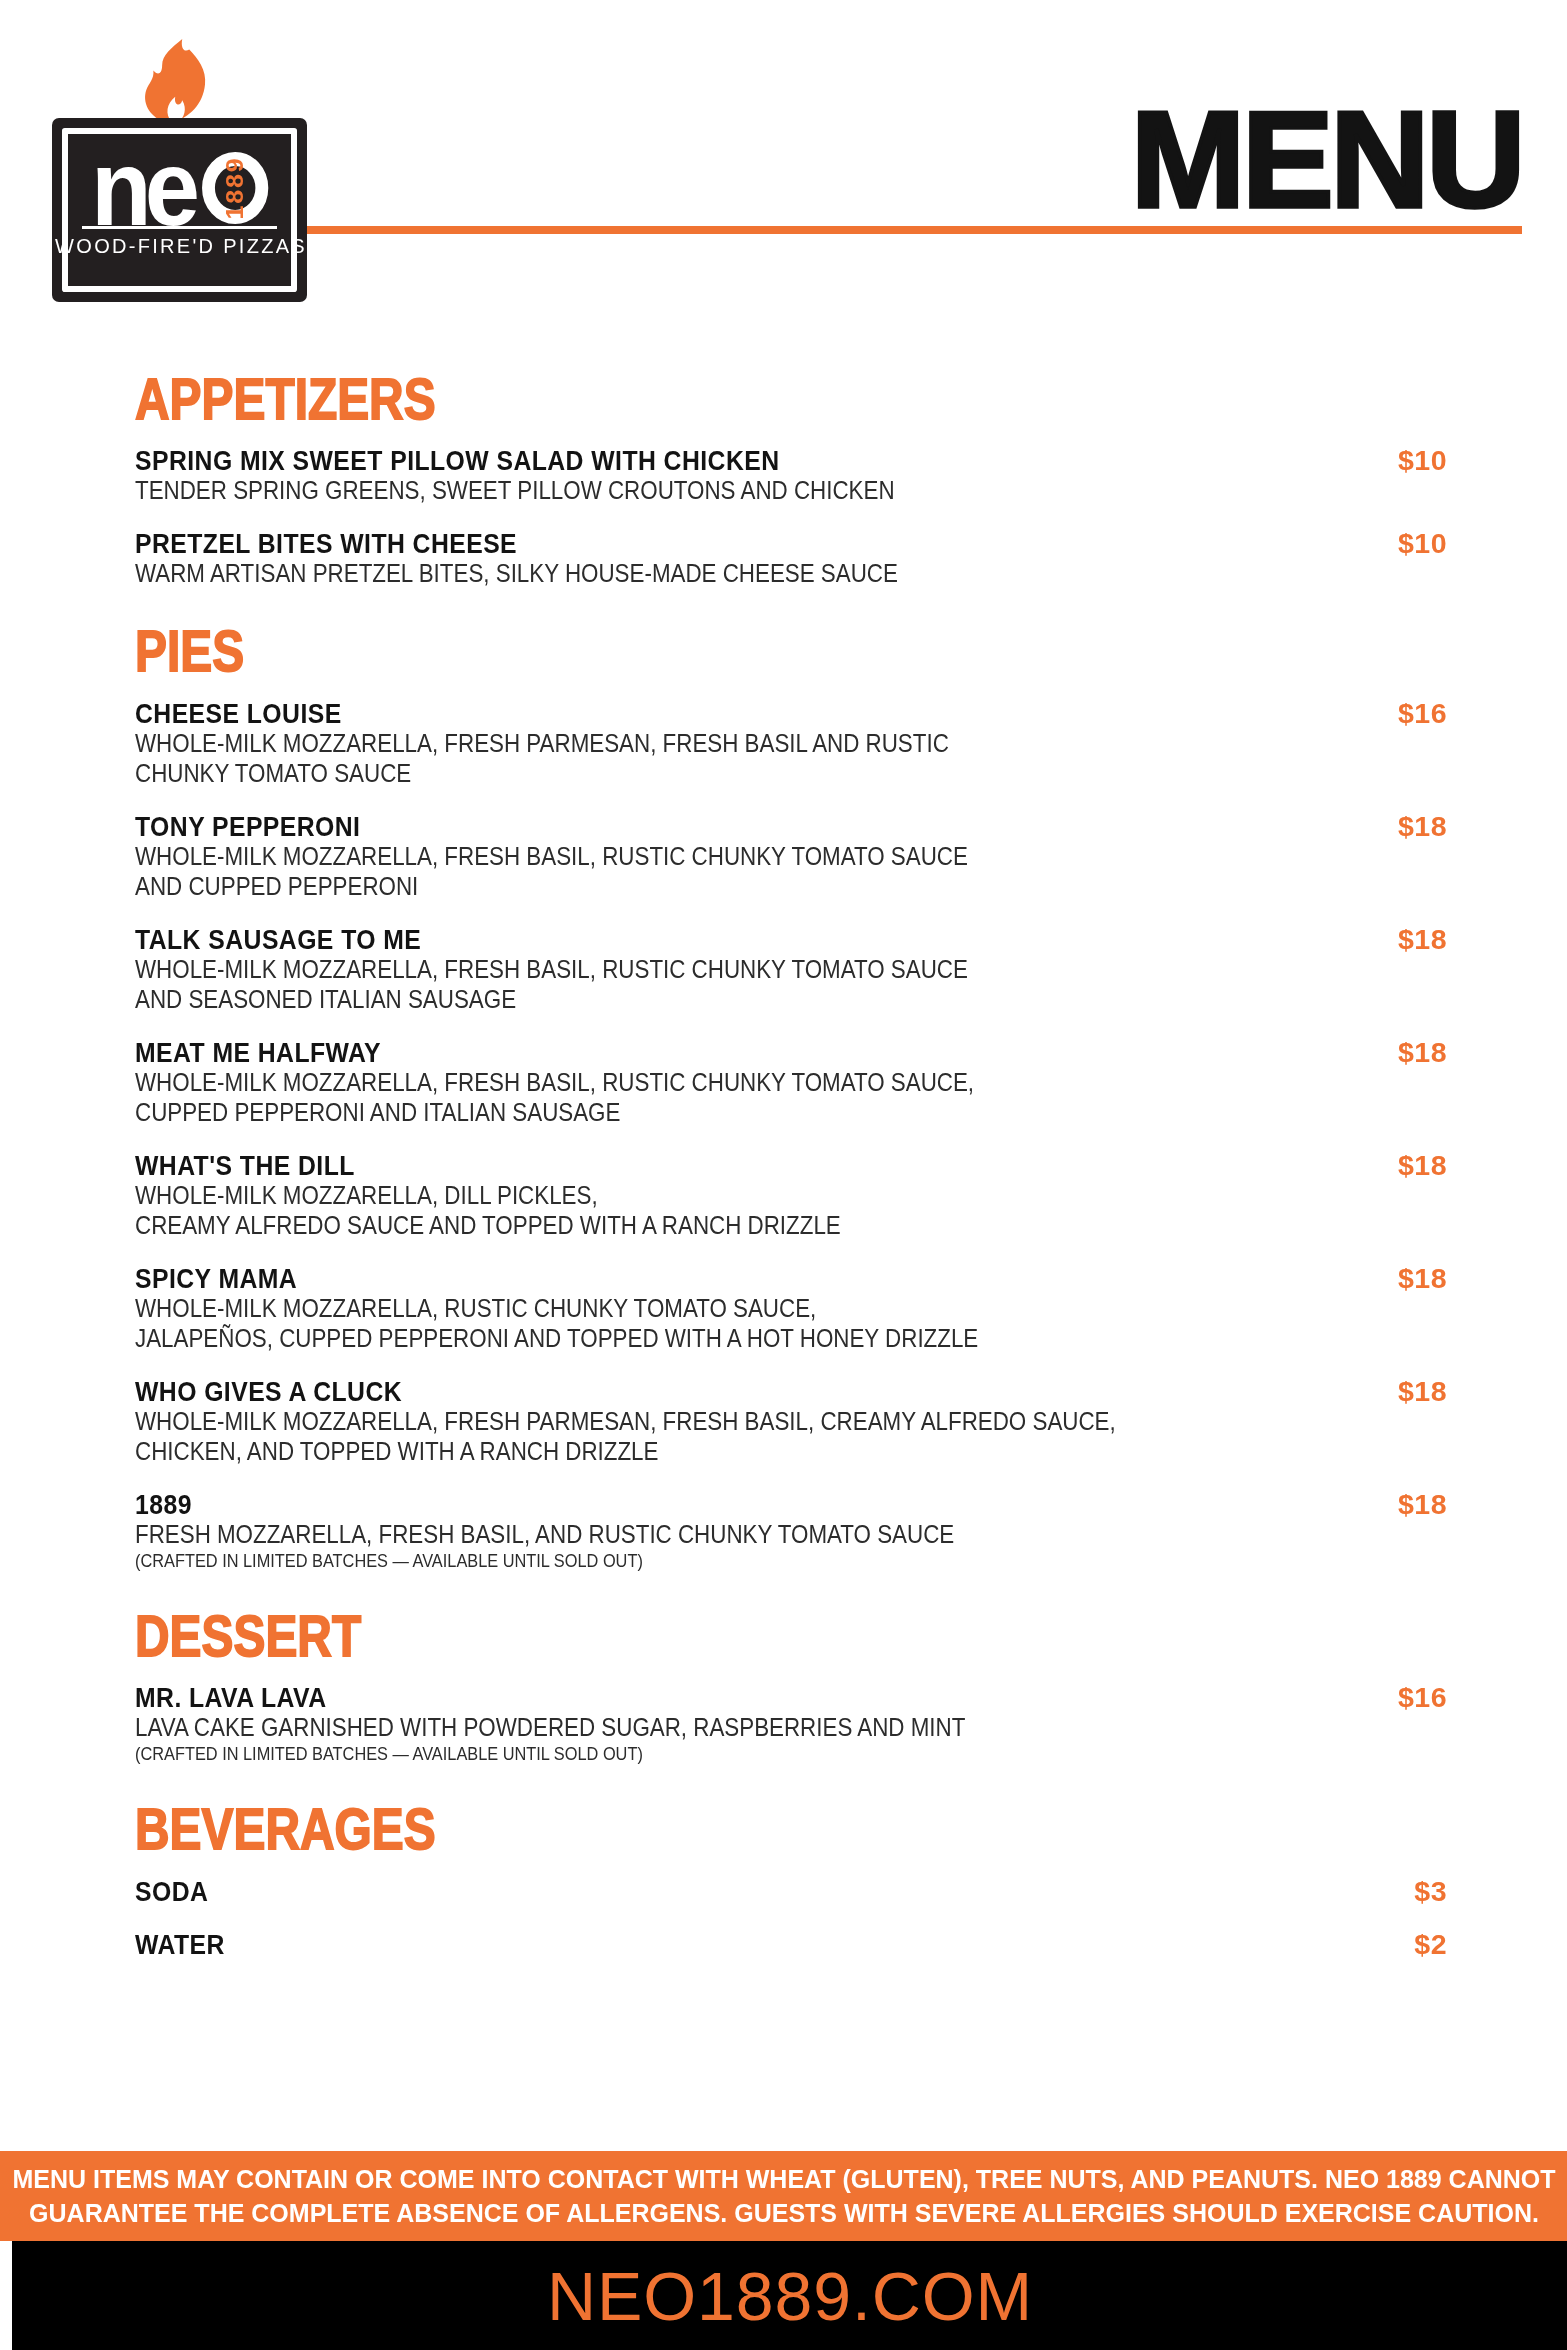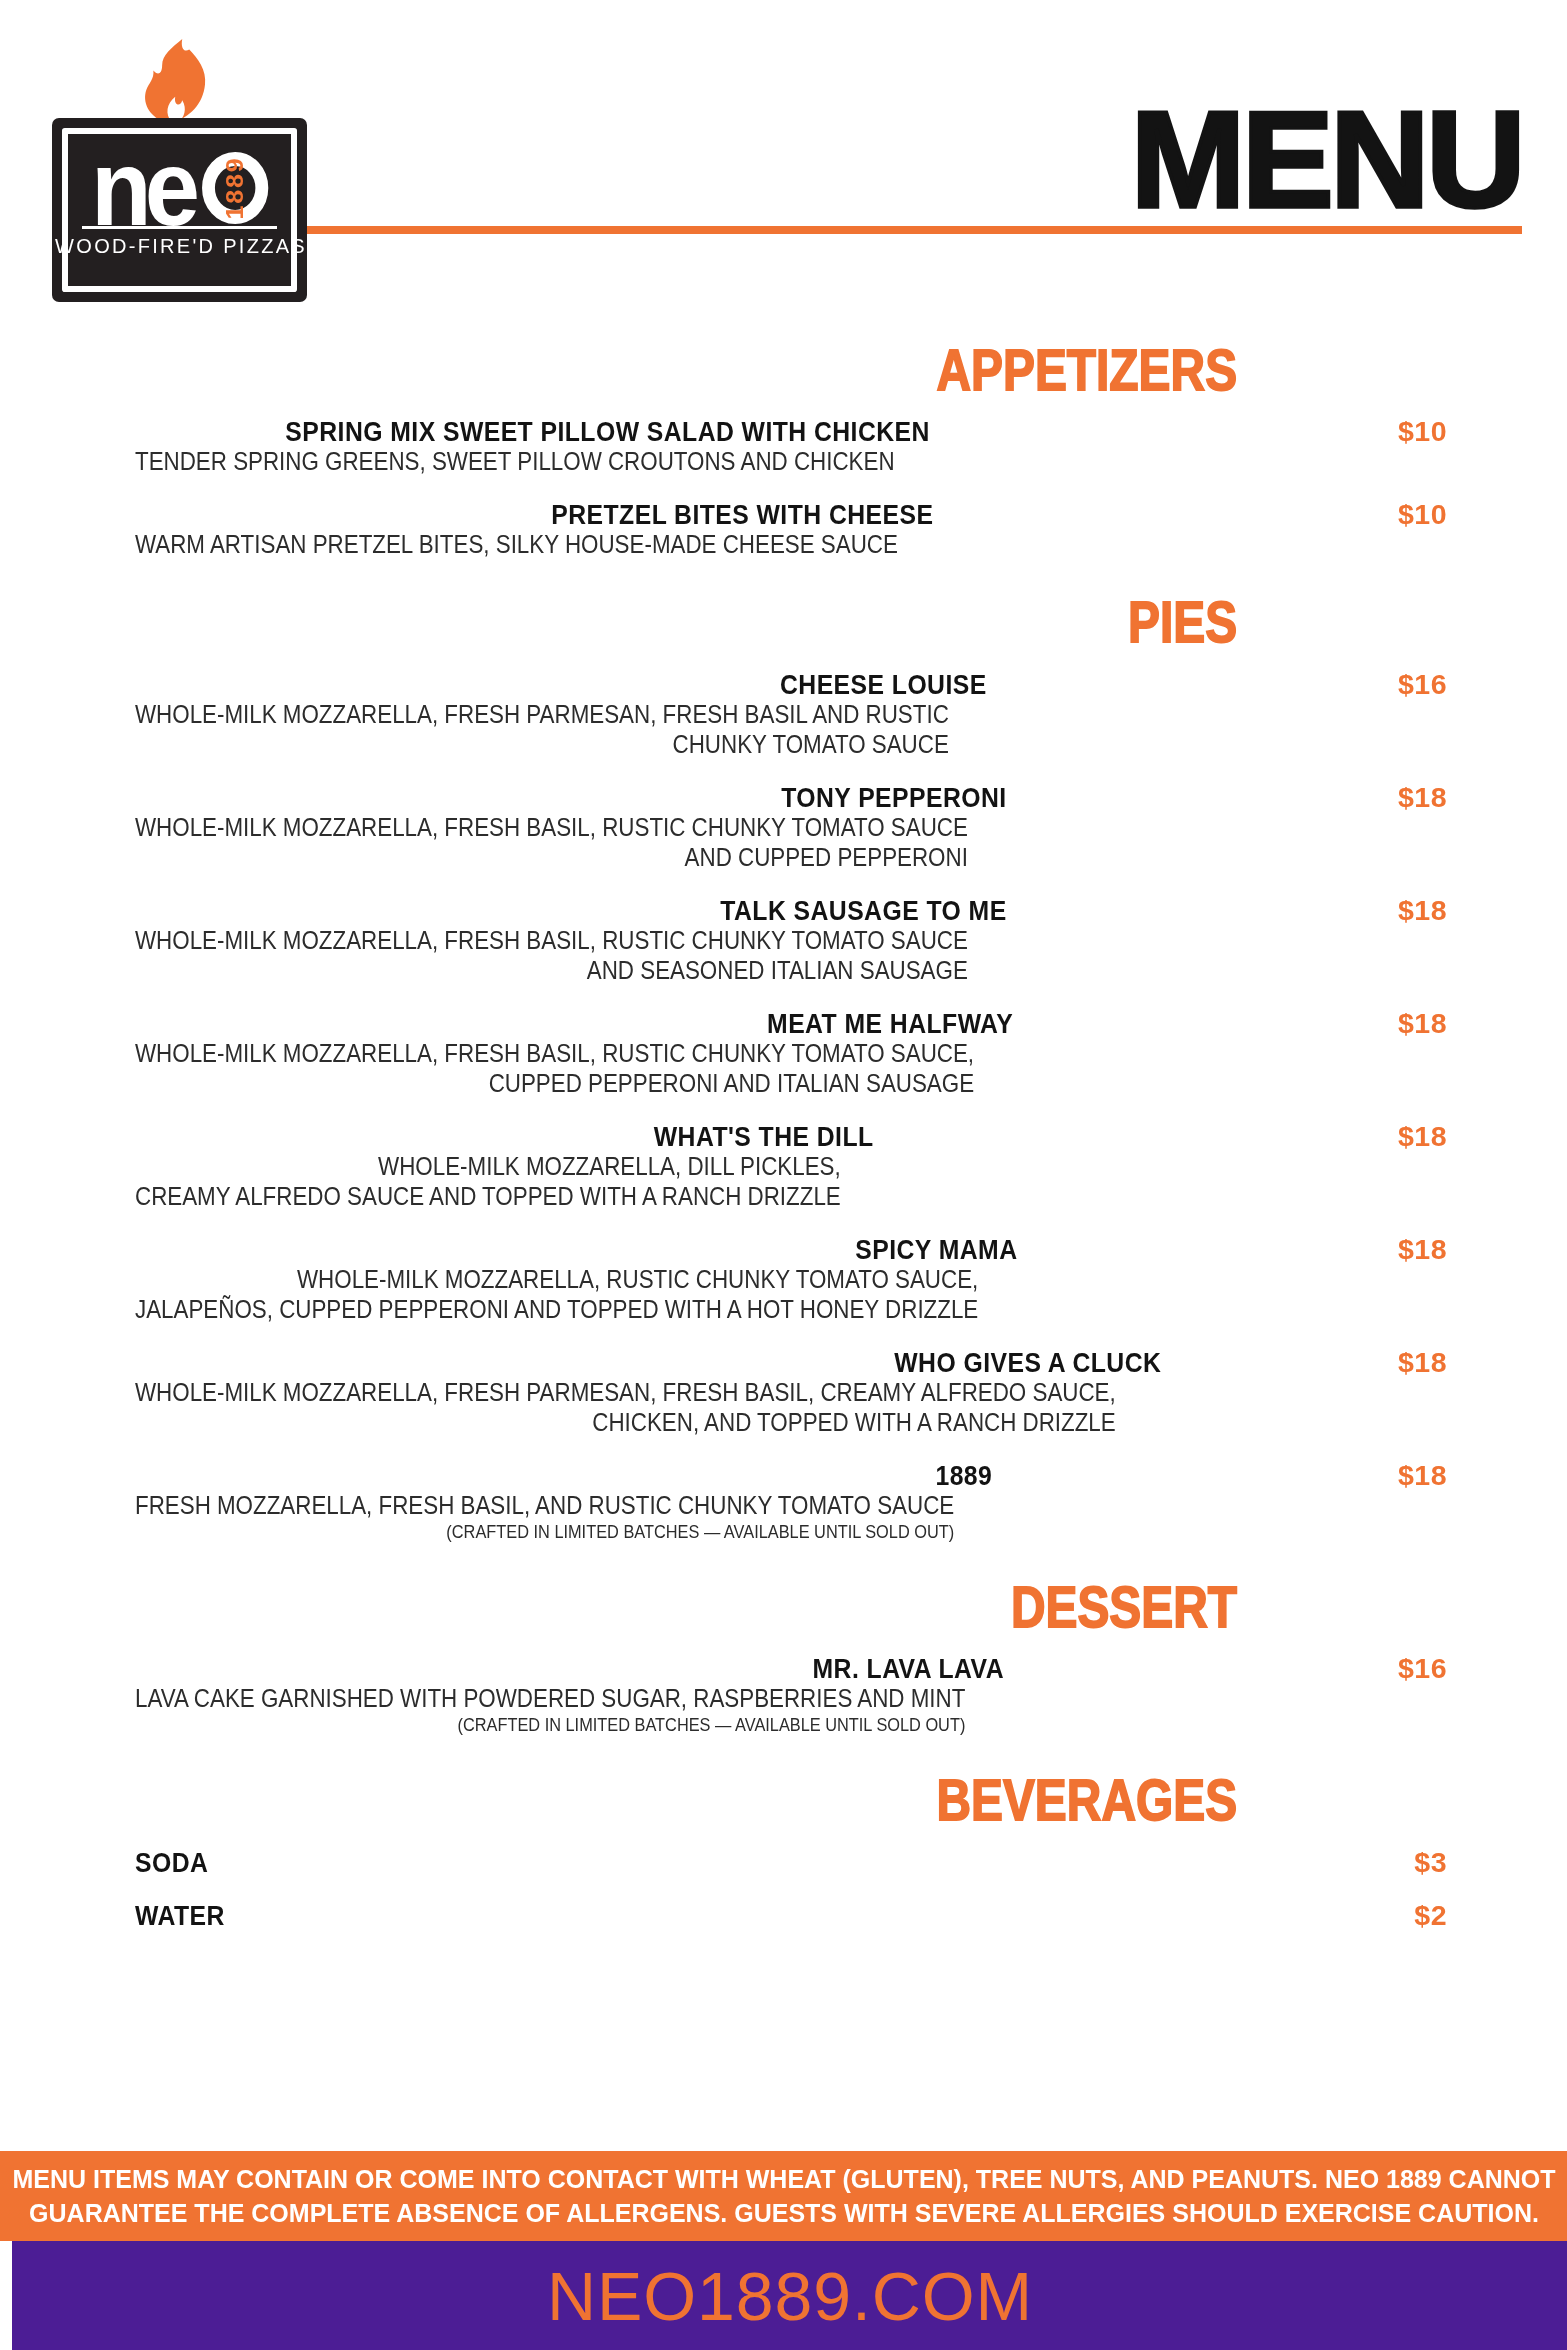--- a/index.html
+++ b/index.html
@@ -58,21 +58,21 @@
     position:absolute;left:0;top:117px;width:100%;text-align:right;
     color:#fff;font-size:20px;letter-spacing:2.3px;
   }
   .menu-title{
     position:absolute;right:46px;top:90px;
     color:var(--ink);font-size:138px;line-height:1;font-weight:bold;
     letter-spacing:-3.7px;-webkit-text-stroke:3.7px var(--ink);
   }
 
   
-  .menu{position:absolute;left:135px;right:121px;top:342px;text-align:right;}
+  .menu{position:absolute;left:135px;right:121px;top:371px;}
   .section{margin-top:35px;}
   .section:first-child{margin-top:0;}
   .sec-h{
     color:var(--orange);font-size:57px;line-height:57px;font-weight:bold;
     letter-spacing:0;transform:scaleX(0.84);transform-origin:left;
     -webkit-text-stroke:1.8px var(--orange);
     margin-bottom:18.4px;white-space:nowrap;
   }
   .item{
     display:flex;justify-content:space-between;align-items:flex-start;
@@ -98,21 +98,21 @@
   }
 
   
   .allergen-bar{
     position:absolute;left:0;right:0;bottom:110px;height:90px;
     background:var(--orange);color:#fff;
     display:flex;flex-direction:column;align-items:center;justify-content:center;
     gap:4px;font-size:25px;font-weight:bold;line-height:1.2;text-align:right;
   }
   .site-bar{
-    position:absolute;left:12px;right:0;bottom:0;height:110px;background:#4c1d95;
+    position:absolute;left:12px;right:0;bottom:0;height:110px;background:#000000;
     display:flex;align-items:center;justify-content:center;
   }
   .site-url{color:var(--orange);font-size:68px;letter-spacing:0.9px;}
 </style>
 </head>
 <body>
 
 <div class="page">
 
   <div class="header-rule"></div>

